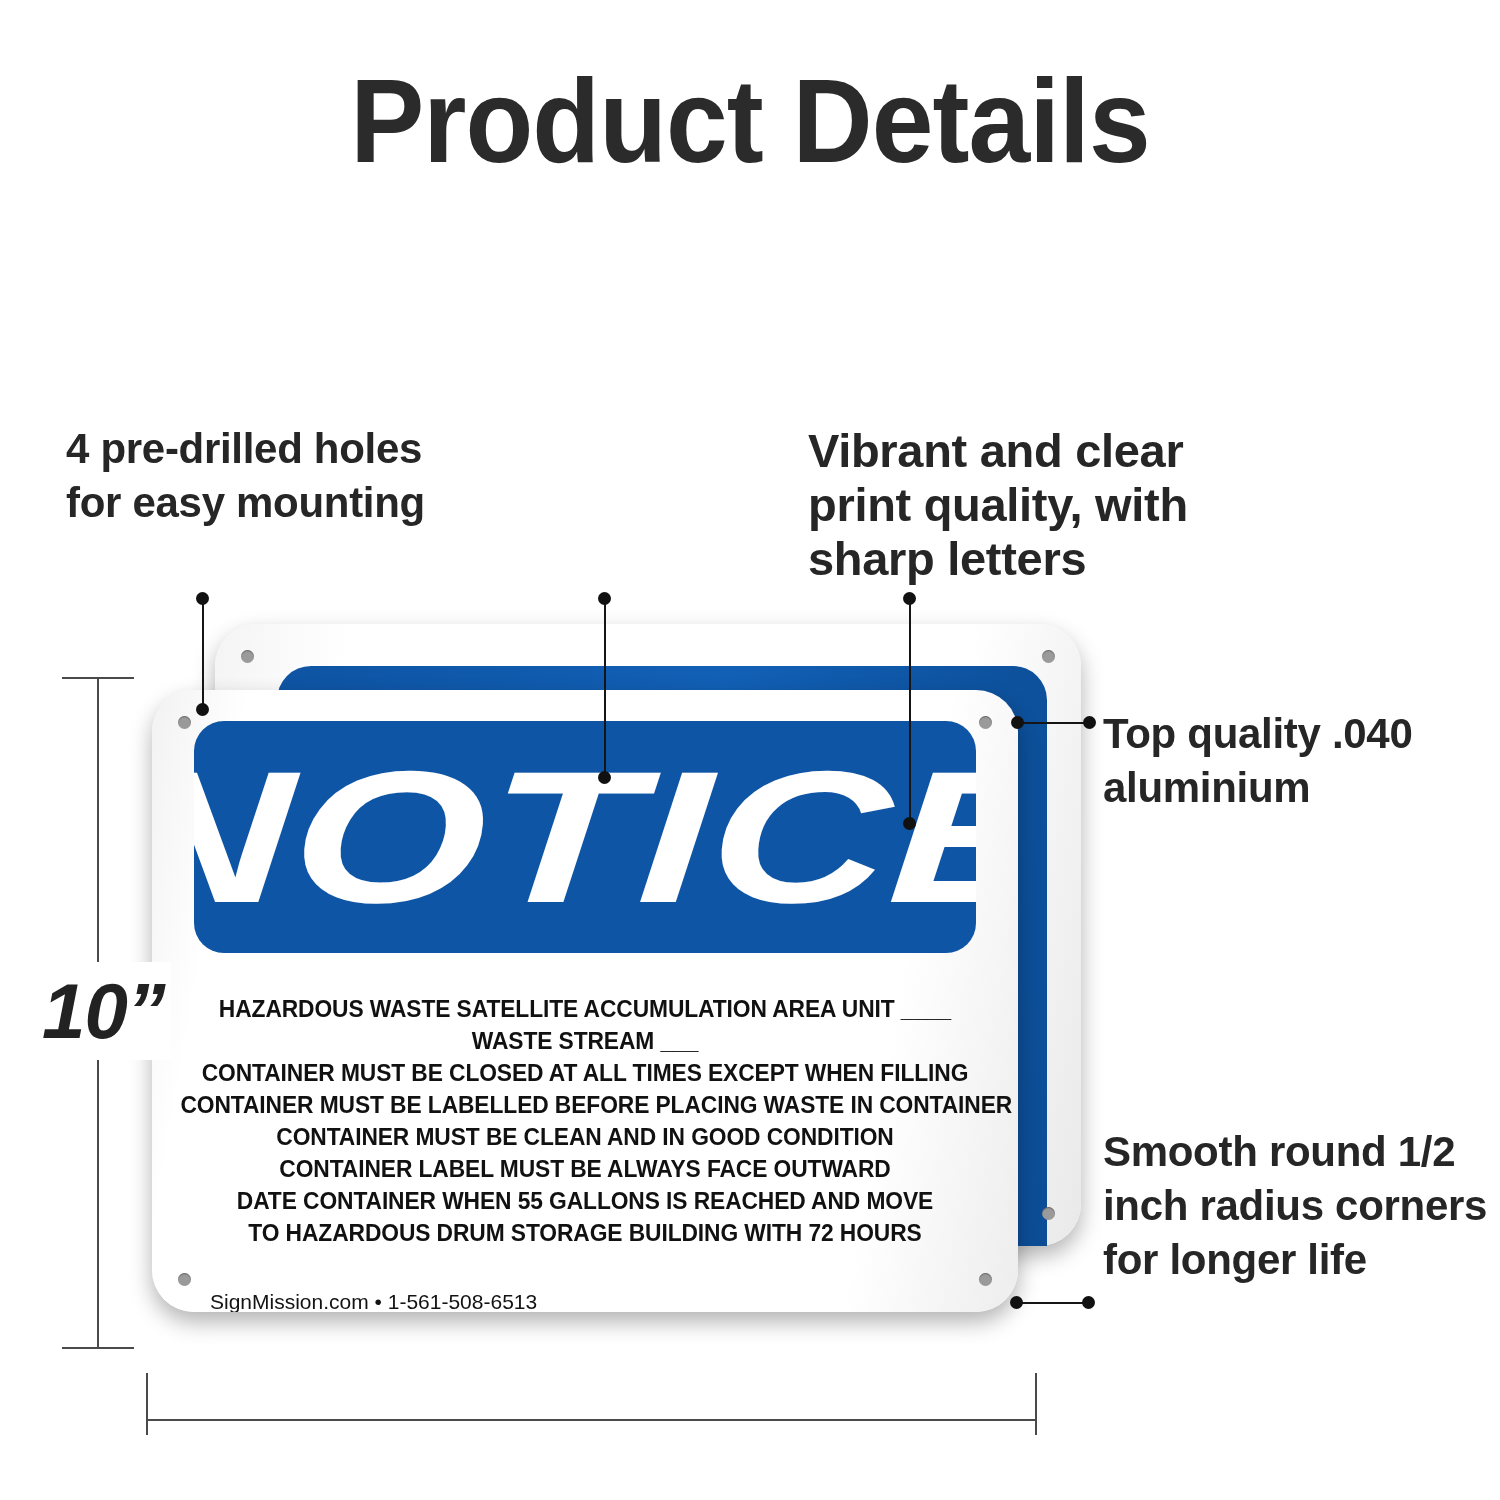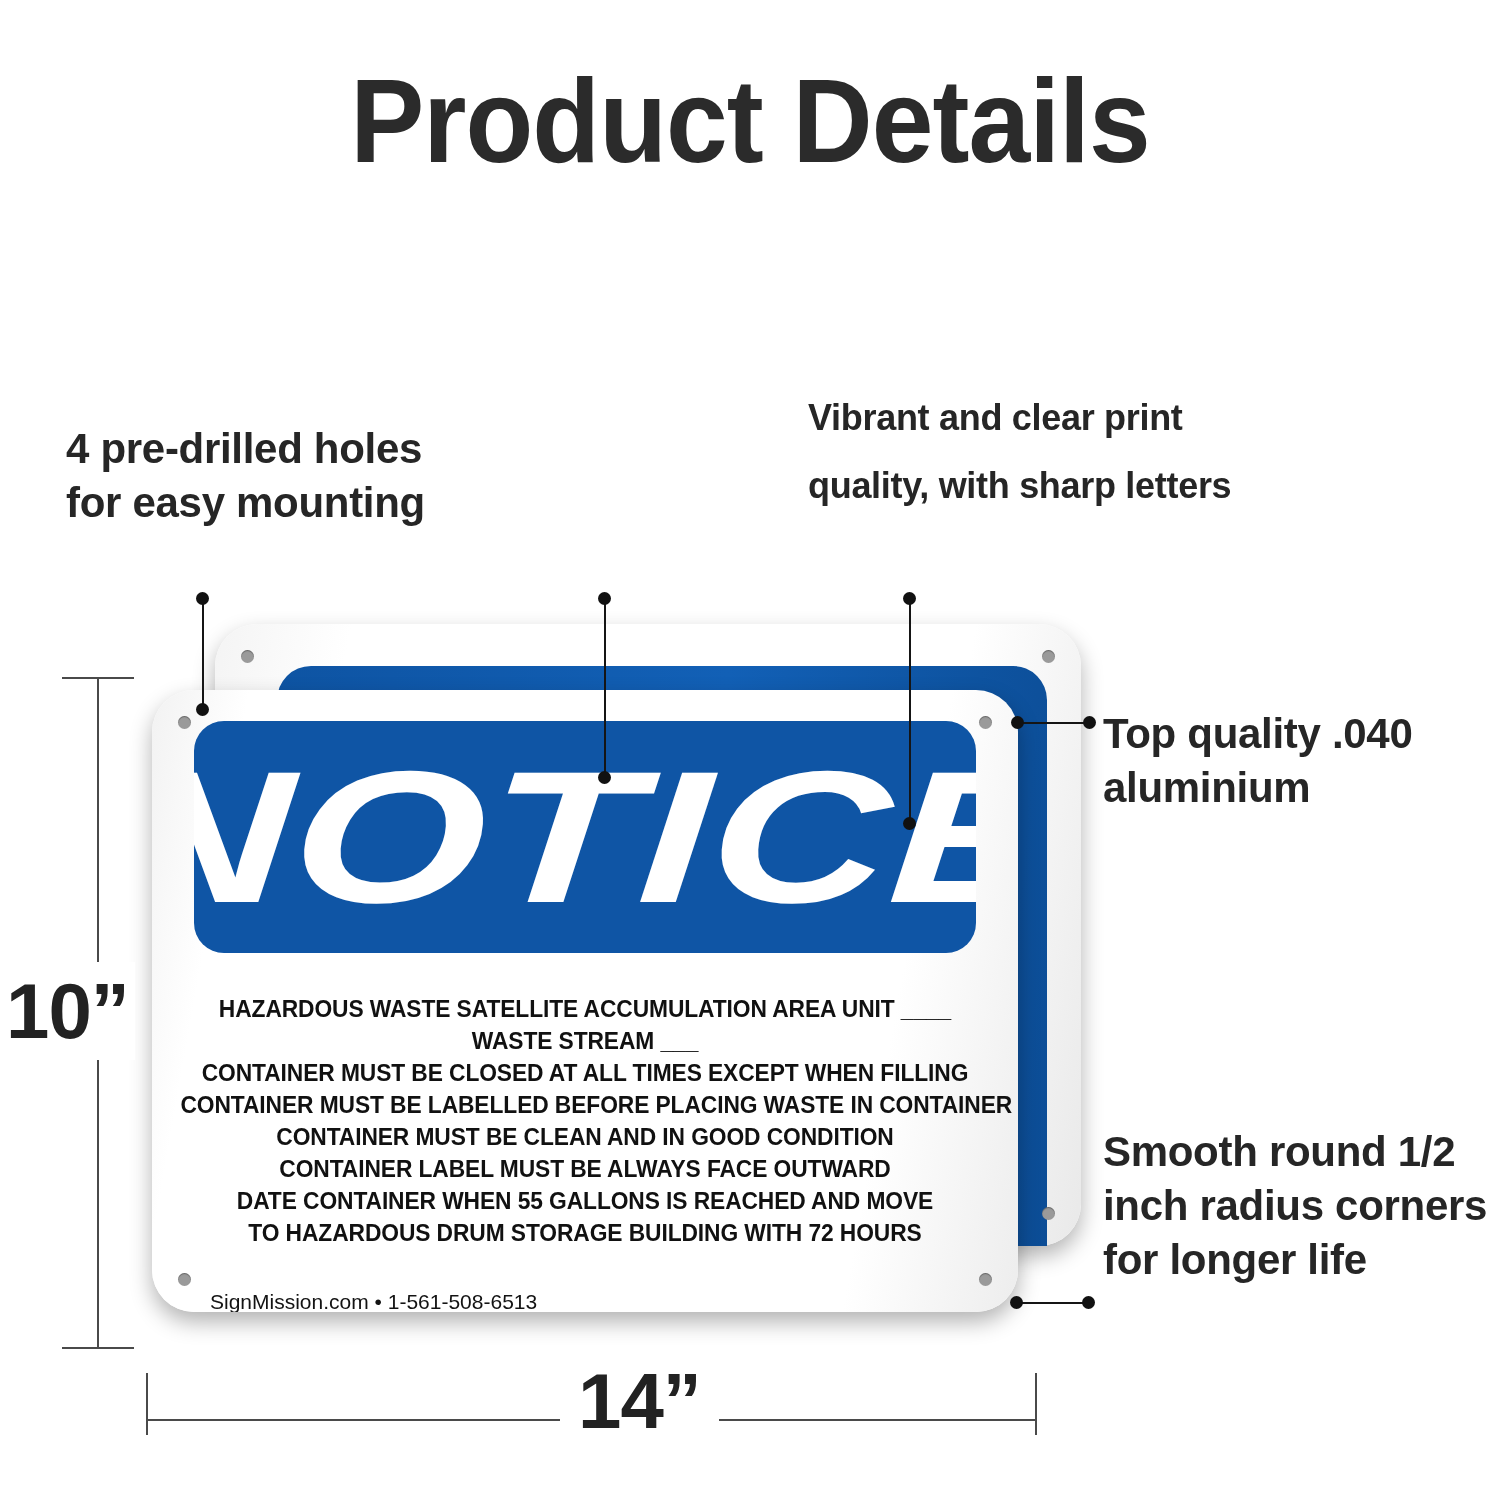--- a/index.html
+++ b/index.html
@@ -59,24 +59,24 @@
   }
   .callout-uv {
     left: 496px;
     top: 463px;
     width: 250px;
     font-size: 42px;
     line-height: 54px;
   }
   .callout-print {
     left: 808px;
-    top: 384px;
+    top: 424px;
     width: 470px;
-    font-size: 36px;
-    line-height: 68px;
+    font-size: 47px;
+    line-height: 54px;
   }
   .callout-alum {
     left: 1103px;
     top: 707px;
     width: 400px;
     font-size: 42px;
     line-height: 54px;
   }
   .callout-corners {
     left: 1103px;
@@ -135,23 +135,24 @@
     line-height: 78px;
     background: #ffffff;
     letter-spacing: -1px;
   }
   .dim-label-h {
     left: 560px;
     top: 1362px;
     padding: 0 18px;
   }
   .dim-label-v {
-    left: 0;
+    left: 36px;
     top: 962px;
     padding: 10px 6px;
+    font-style: italic;
   }
 
   
   .sign {
     position: absolute;
     background: #ffffff;
     border-radius: 42px;
     box-shadow: 0 10px 22px rgba(0,0,0,0.30);
   }
   
@@ -314,15 +315,14 @@
   <div class="callout callout-corners">Smooth round 1/2 inch radius corners for longer life</div>
 
   <div class="dim-cap-h" style="left:62px; top:677px; width:72px;"></div>
   <div class="dim-line-v" style="left:97px; top:677px; height:672px;"></div>
   <div class="dim-cap-h" style="left:62px; top:1347px; width:72px;"></div>
   <div class="dim-label dim-label-v">10”</div>
 
   <div class="dim-cap-v" style="left:146px; top:1373px; height:62px;"></div>
   <div class="dim-line-h" style="left:146px; top:1419px; width:890px;"></div>
   <div class="dim-cap-v" style="left:1035px; top:1373px; height:62px;"></div>
-  <div class="dim-label dim-label-h">14”</div>
 
 </div>
 
 </body></html>

